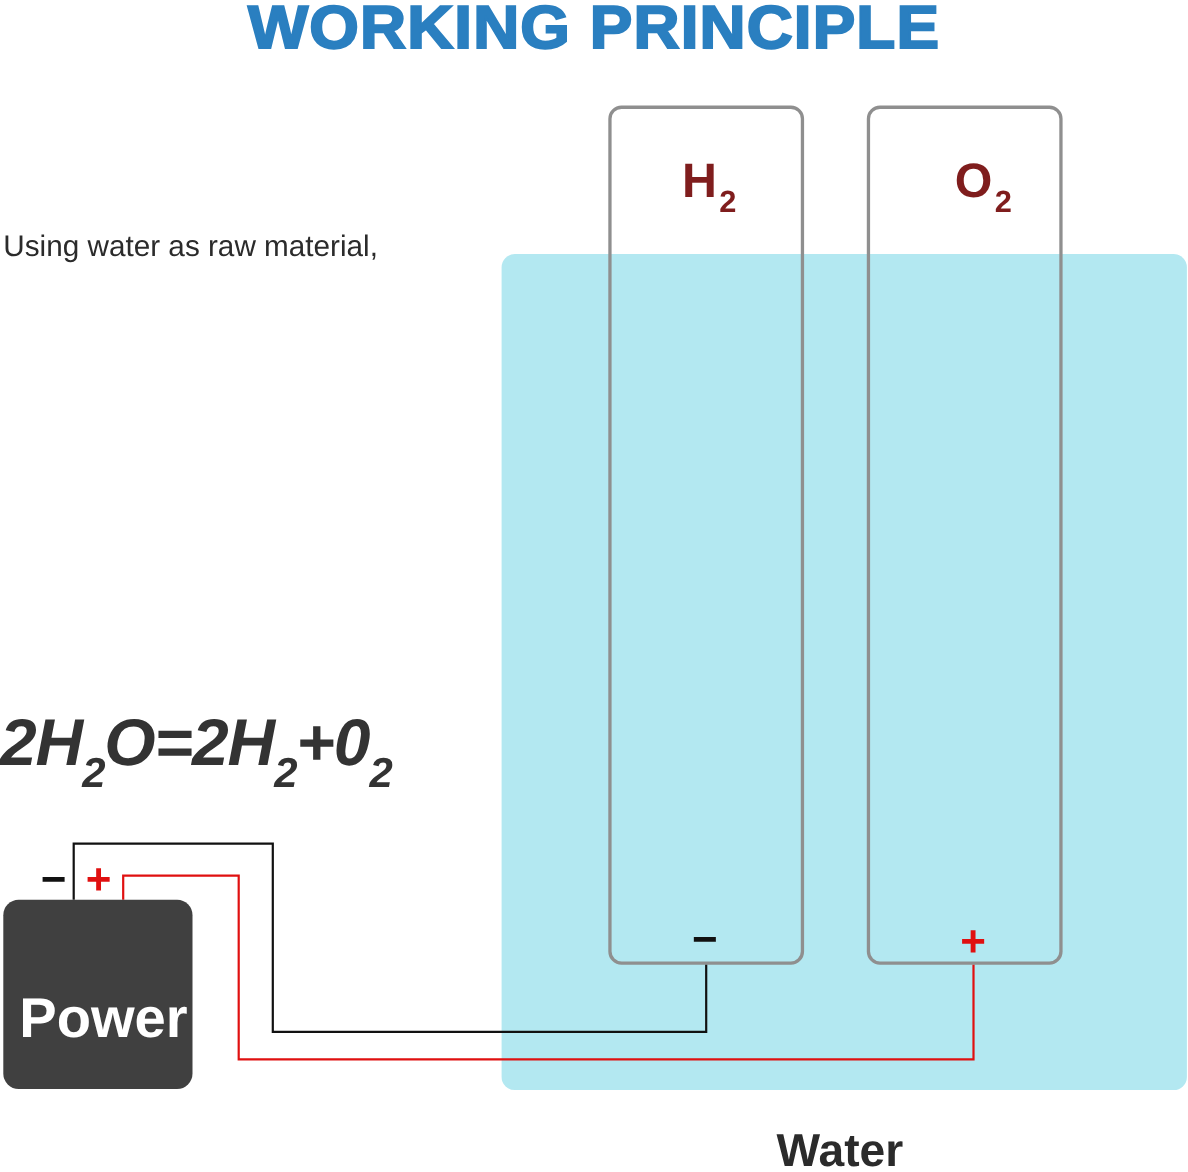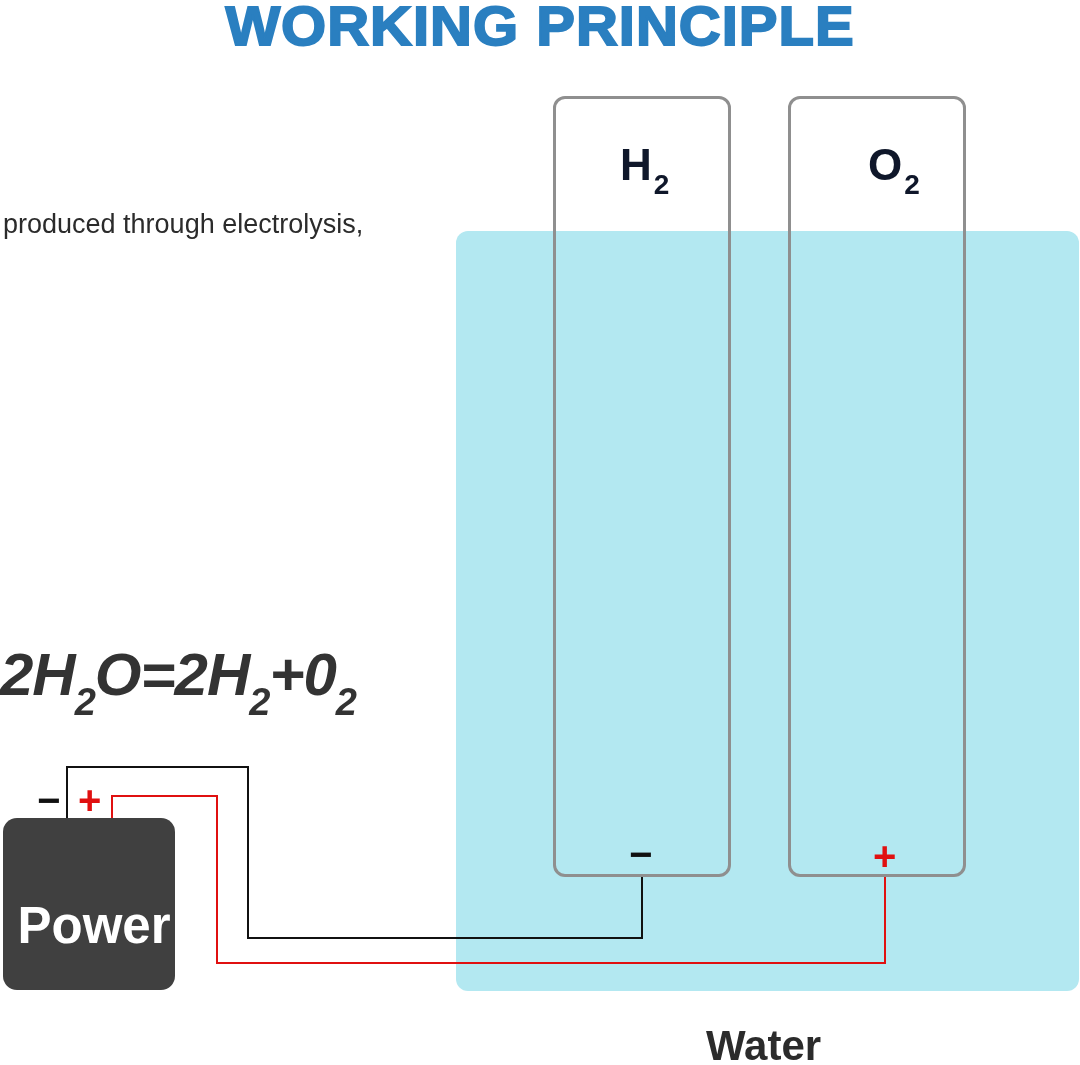--- a/index.html
+++ b/index.html
@@ -32,21 +32,21 @@
       left: 456px; top: 231px; width: 623px; height: 760px;
       background: #b3e8f1; border-radius: 12px;
     }
     .tube {
       width: 178px; border: 3px solid #8f8f8f; border-radius: 12px;
       box-sizing: border-box;
     }
     #tube-h2 { left: 553px; top: 96px; height: 781px; }
     #tube-o2 { left: 788px; top: 96px; height: 781px; }
     .tube-label {
-      font-weight: bold; font-size: 44px; color: #0f172a; white-space: nowrap; text-align: center;
+      font-weight: bold; font-size: 44px; color: #7f1d1d; white-space: nowrap; text-align: center;
     }
     .tube-label .sub { font-size: 28px; position: relative; top: 14px; margin-left: 2px; }
     #label-h2 { left: 620px; top: 140px; }
     #label-o2 { left: 856px; top: 140px; margin-left: 12px; }
     #power-box {
       left: 3px; top: 818px; width: 172px; height: 172px;
       background: #404040; border-radius: 14px;
     }
     #power-label {
       left: 3px; top: 896px; width: 182px; text-align: center;
@@ -61,21 +61,21 @@
     #water-label {
       left: 706px; top: 1022px; font-weight: bold; font-size: 42px; color: #2b2b2b;
     }
   </style>
 </head>
 <body>
 
 <div id="title" class="abs">WORKING PRINCIPLE</div>
 
 <div id="desc" class="abs">
-  <div>produced through electrolysis,</div>
+  <div>Using water as raw material,</div>
 </div>
 
 <div id="equation" class="abs"><span>2H</span><span class="sub">2</span><span>O=2H</span><span class="sub">2</span><span>+0</span><span class="sub">2</span></div>
 
 <div id="water-tank" class="abs"></div>
 
 <div id="tube-h2" class="abs tube"></div>
 <div id="tube-o2" class="abs tube"></div>
 
 <div id="label-h2" class="abs tube-label"><span>H</span><span class="sub">2</span></div>

